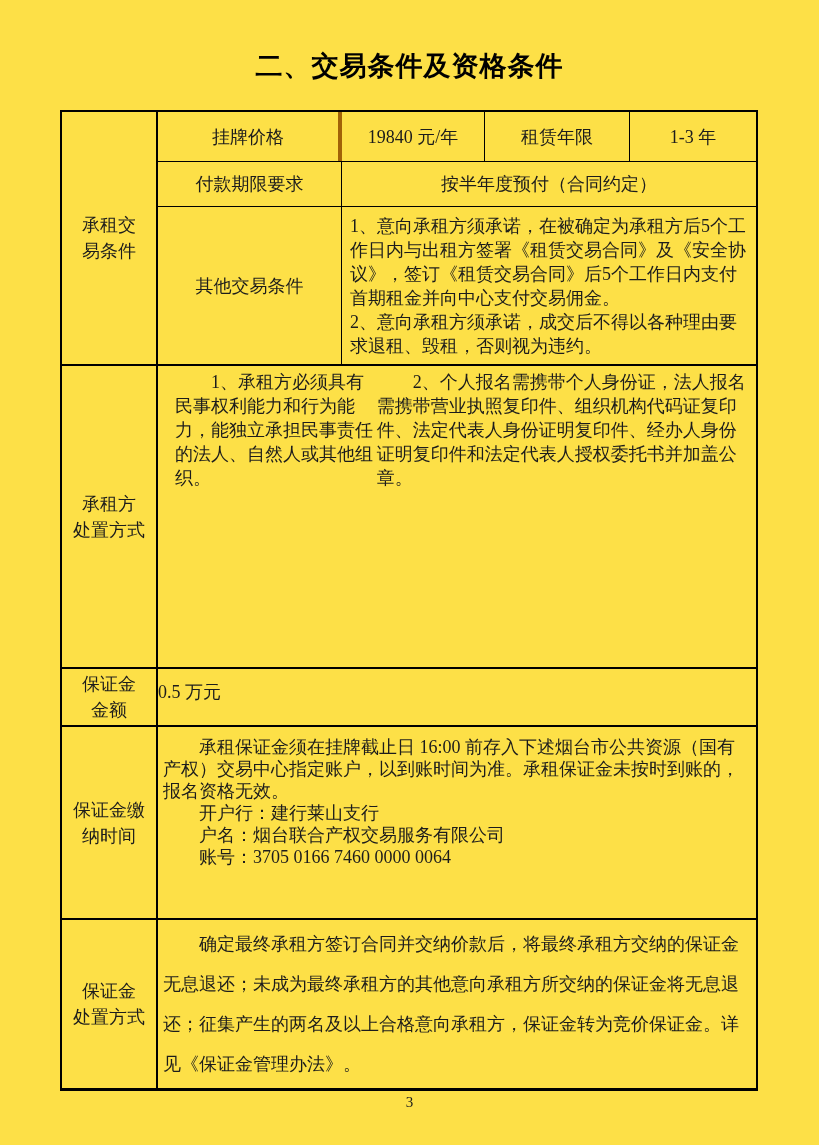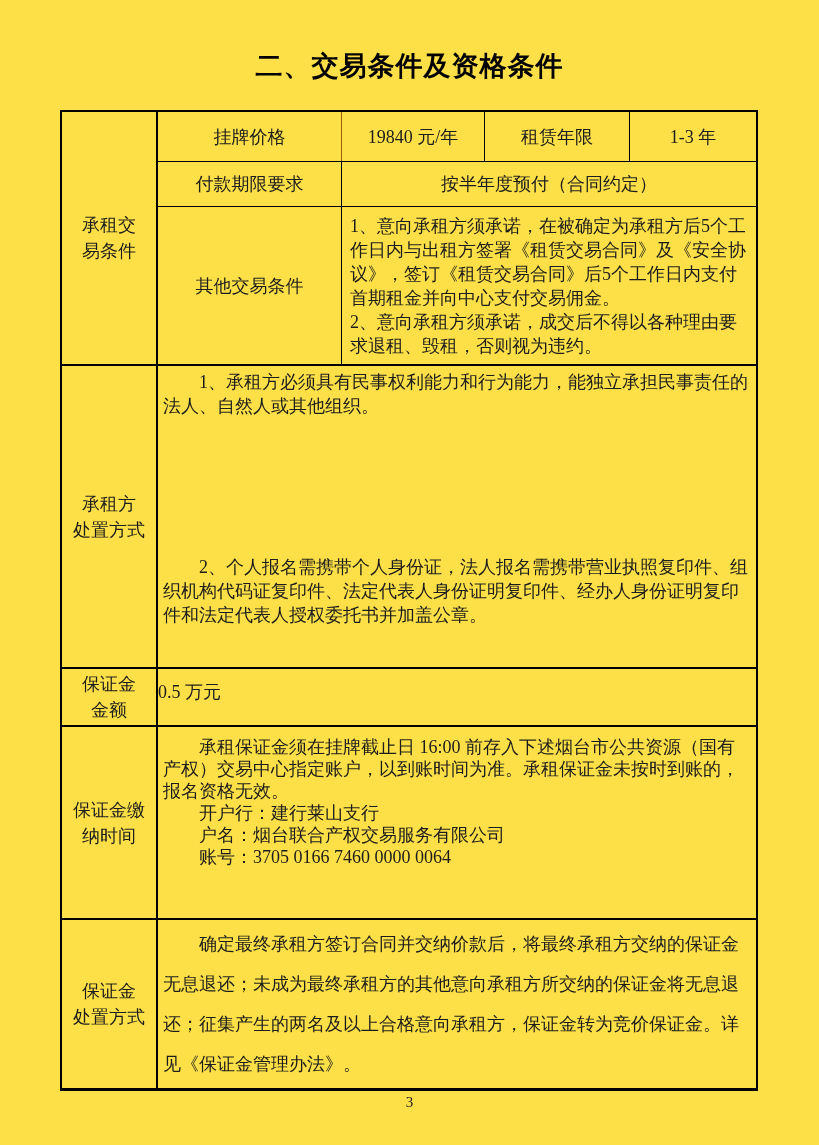--- a/index.html
+++ b/index.html
@@ -55,21 +55,21 @@
   .sub-row:last-child { border-bottom: none; }
   .sub-a { height: 50px; }
   .sub-b { height: 45px; }
   .cell {
     display: flex;
     align-items: center;
     justify-content: center;
     text-align: center;
     padding: 2px 4px;
   }
-  .sub-a .cell.ca1 { flex: 0 0 184px; border-right: 1px solid #a16207; }
+  .sub-a .cell.ca1 { flex: 0 0 184px; border-right: 4px solid #a16207; }
   .sub-a .cell.ca2 { flex: 0 0 143px; border-right: 1px solid #000; }
   .sub-a .cell.ca3 { flex: 0 0 145px; border-right: 1px solid #000; }
   .sub-a .cell.ca4 { flex: 1; }
   .sub-b .cell.cb1 { flex: 0 0 184px; border-right: 1px solid #000; }
   .sub-b .cell.cb2 { flex: 1; }
   .sub-c { flex: 1; }
   .sub-c .cell.cc1 { flex: 0 0 184px; border-right: 1px solid #000; }
   .other-content {
     flex: 1;
     padding: 7px 2px 6px 8px;
@@ -82,23 +82,24 @@
     flex: 1;
     padding: 4px 5px;
     line-height: 24px;
     text-align: left;
   }
   .body-cell p { margin: 0; }
   .p-indent { text-indent: 2em; }
   .qual-cell {
     min-height: 301px;
     display: flex;
-    flex-direction: column;
-    justify-content: space-between;
+    flex-direction: row;
+    justify-content: flex-end;
     padding-bottom: 40px;
+    margin-left: 12px;
   }
   .amount-cell {
     height: 46px;
     display: flex;
     align-items: center;
     justify-content: center;
     text-align: center;
     line-height: 20px;
   }
   .time-cell {

